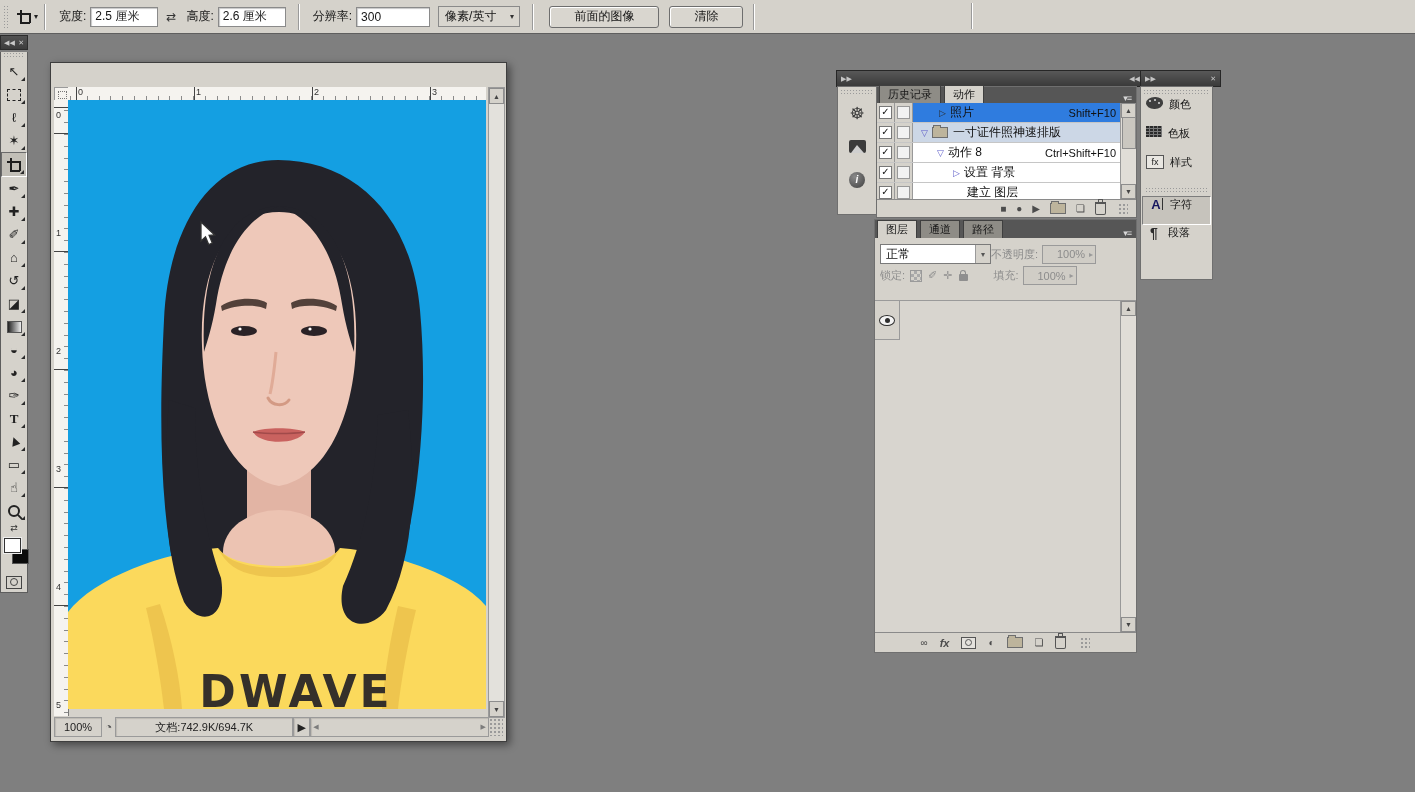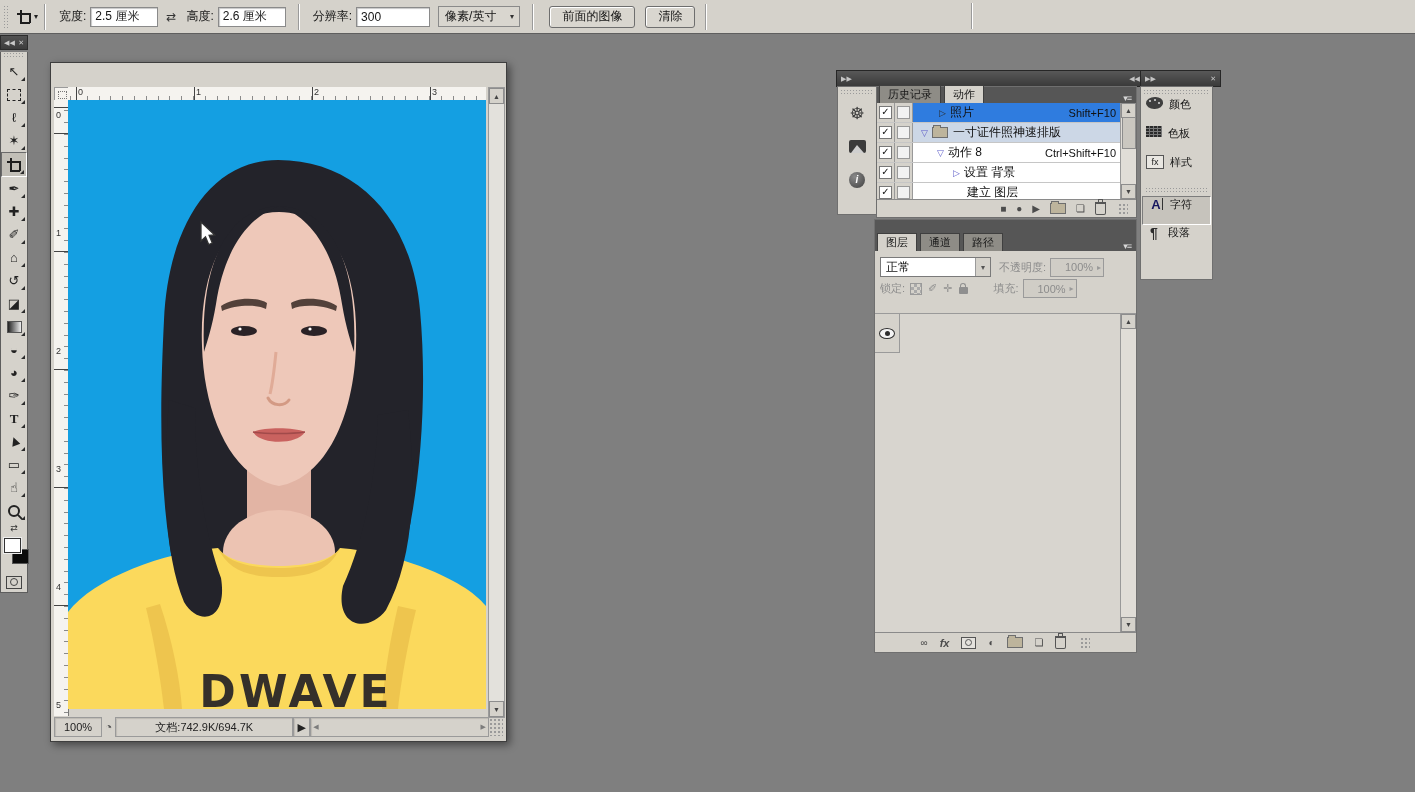--- a/index.html
+++ b/index.html
@@ -9,21 +9,21 @@
 
   
   #options-bar{left:0;top:0;width:1415px;height:33px;background:#d5d2cb;
     border-bottom:1px solid #5f5f5f;display:flex;align-items:center;font-size:12px;color:#151515}
   .grip-v{width:5px;height:24px;margin-left:3px;
     background-image:radial-gradient(#9a9a9a 35%,transparent 40%);background-size:3px 3px}
   .sep{width:1px;height:26px;background:#9a9a9a;box-shadow:1px 0 0 #fff;margin:0 6px}
   .ob-label{margin:0 4px 0 8px;white-space:nowrap}
   .ob-input{height:18px;background:#fff;border:1px solid #8a8a8a;
     box-shadow:inset 1px 1px 1px #c7c7c7;font-size:12px;padding:0 4px;display:flex;align-items:center;white-space:nowrap}
-  .ob-btn{height:20px;padding:0 12px;background:#d9d6cf;border:1px solid #6e6e6e;
+  .ob-btn{height:20px;padding:0 24px;background:#d9d6cf;border:1px solid #6e6e6e;
     border-radius:3px;box-shadow:inset 1px 1px 0 #fff;display:flex;align-items:center;
     font-size:12px;margin-left:10px;white-space:nowrap}
   .combo{height:19px;background:#d9d6cf;border:1px solid #8a8a8a;display:flex;align-items:center;
     margin-left:8px;padding-left:6px}
   .combo .dd{width:15px;height:100%;display:flex;align-items:center;justify-content:center;
     color:#333;font-size:8px;margin-left:8px}
   .i-crop{position:relative;width:14px;height:14px;display:inline-block}
   .i-crop::before{content:"";position:absolute;left:3px;top:0;width:8px;height:12px;
     border-left:2px solid #1d1d1d;border-bottom:2px solid #1d1d1d}
   .i-crop::after{content:"";position:absolute;left:0;top:3px;width:12px;height:8px;
@@ -494,33 +494,33 @@
     <span>●</span>
     <span>▶</span>
     <span class="i-folder" style="margin:0"></span>
     <span>❏</span>
     <span class="i-trash"></span>
     <span class="pb-grip"></span>
   </div>
 </div>
 
 <div id="layers-panel" class="abs">
-  <div class="tab-row" style="height:31px">
+  <div class="tab-row" style="height:18px">
     <div class="tab active">图层</div>
     <div class="tab">通道</div>
     <div class="tab">路径</div>
     <div class="tab-menu">▾≡</div>
   </div>
   <div id="layers-controls">
     <div class="lrow">
       <div class="blend-box">
         <span>正常</span>
         <span class="dd">▾</span>
       </div>
-      <span style="margin-left:8px">不透明度:</span>
+      <span style="margin-left:0">不透明度:</span>
       <div class="val-box">
         <span>100%</span>
         <span class="vr">▸</span>
       </div>
     </div>
     <div class="lrow" style="margin-top:2px">
       <span>锁定:</span>
       <div class="lock-icons">
         <span class="i-checker"></span>
         <span>✐</span>

